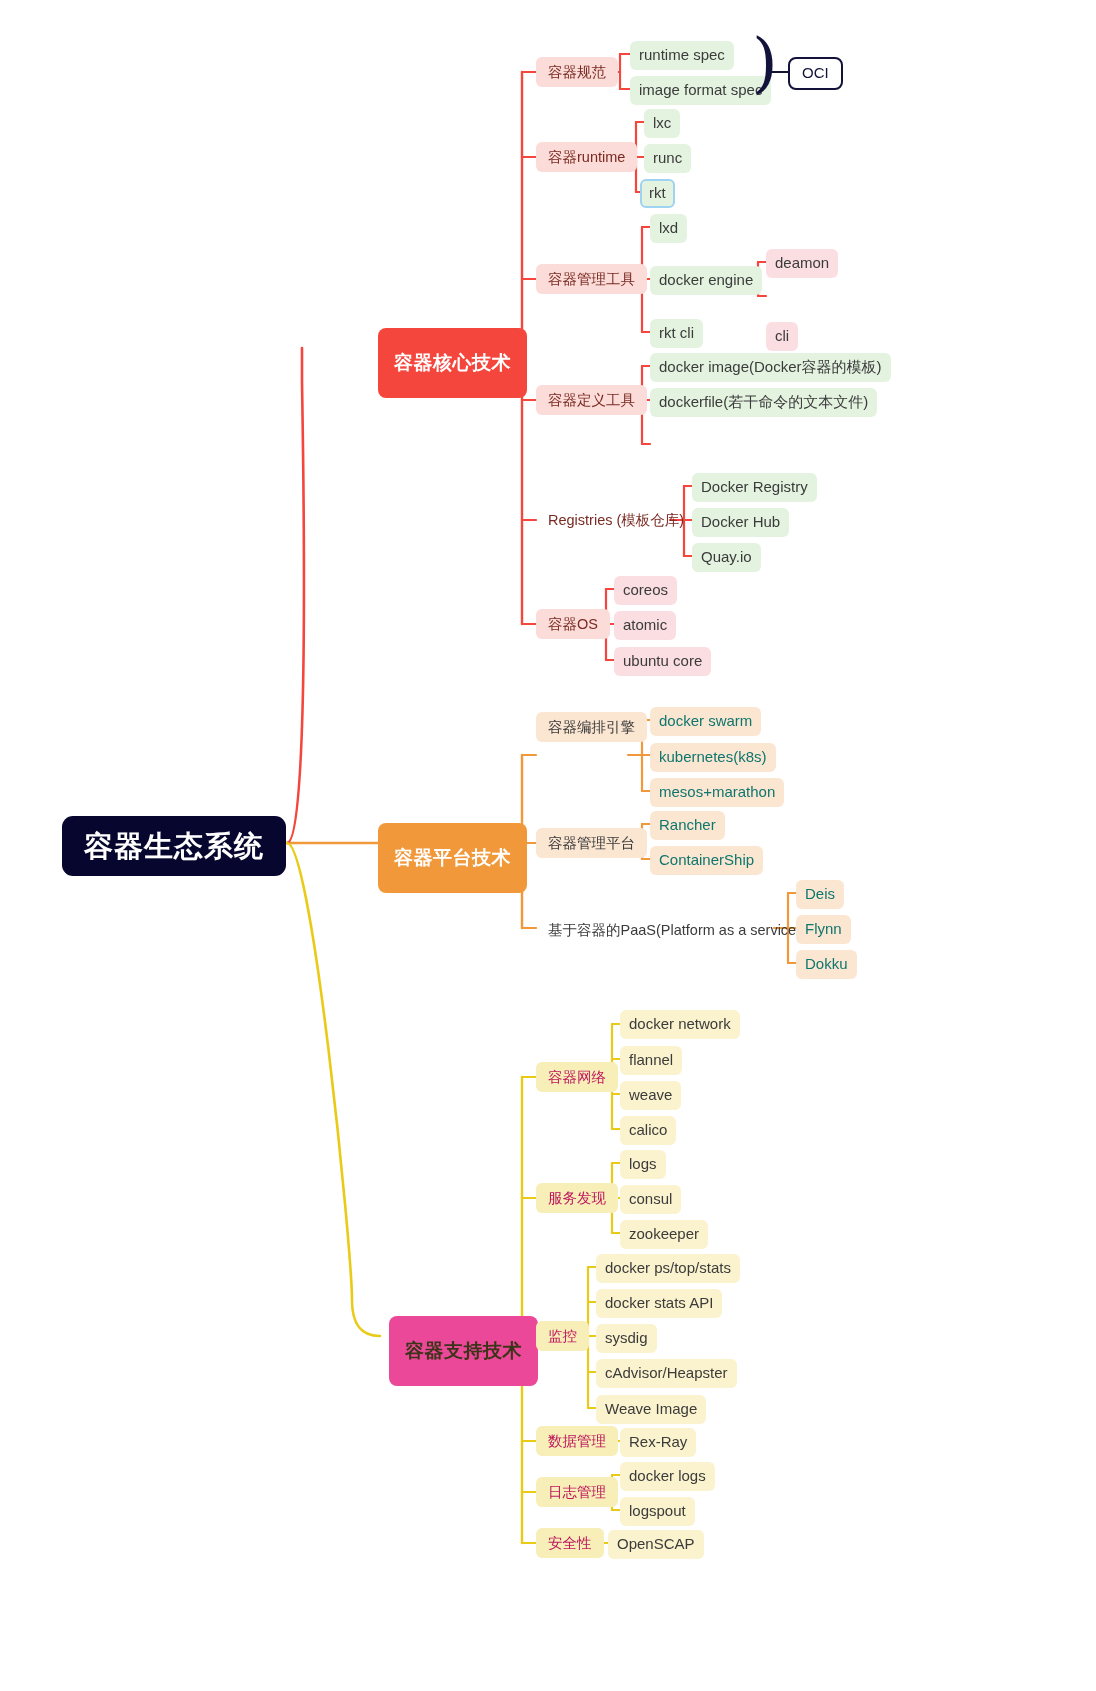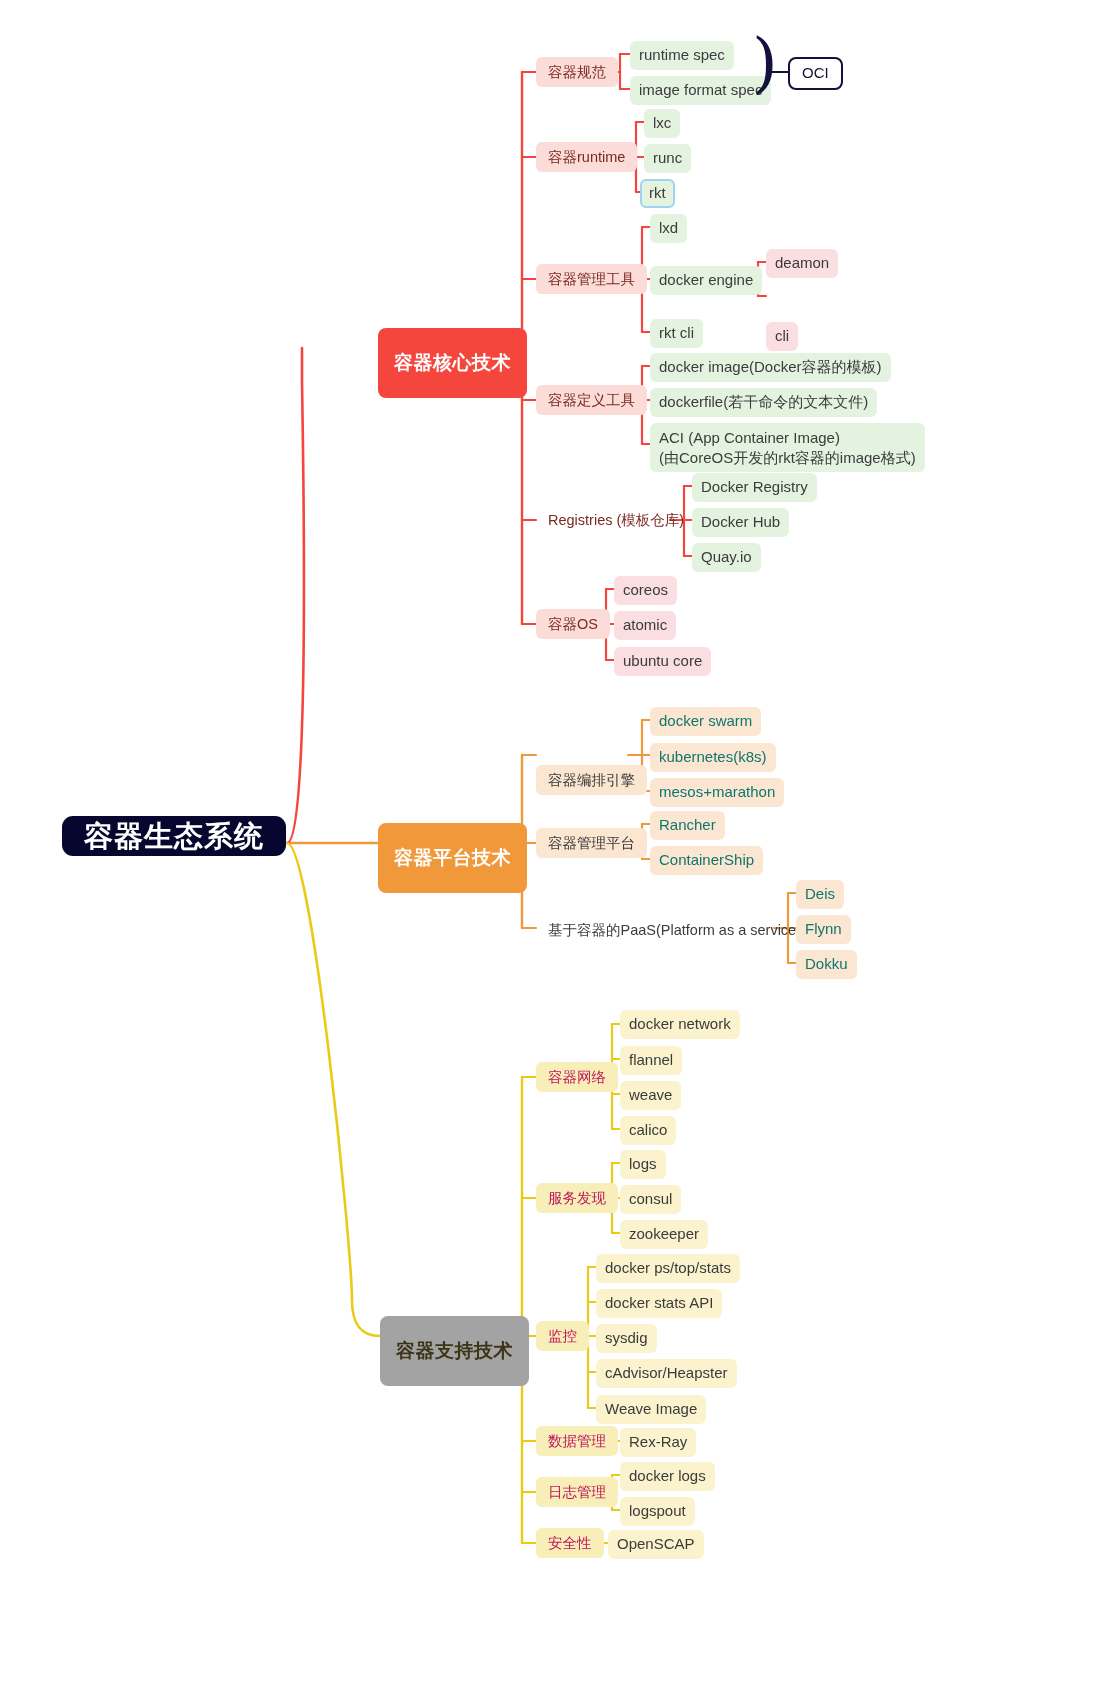--- a/index.html
+++ b/index.html
@@ -7,28 +7,28 @@
        font-family:"Liberation Sans","DejaVu Sans",sans-serif;
        -webkit-font-smoothing:antialiased;}
   #canvas{position:absolute;inset:0;width:1096px;height:1691px;}
   svg.links{position:absolute;left:0;top:0;width:1096px;height:1691px;pointer-events:none;}
 
   .node{position:absolute;box-sizing:border-box;border-radius:7px;
         white-space:pre;line-height:1.25;}
 
   
   .n-root{background:#06062e;color:#ffffff;font-size:29px;font-weight:bold;
-          border-radius:11px;padding:2px 22px;letter-spacing:1px;}
+          border-radius:11px;padding:12px 22px;letter-spacing:1px;}
 
   
   .n-l1{color:#ffffff;font-size:19px;font-weight:bold;border-radius:8px;
         padding:23px 16px;letter-spacing:.5px;}
   .n-l1.red{background:#f4463c;}
   .n-l1.orange{background:#f0983a;}
-  .n-l1.yellow{background:#a3a3a3;color:#3c3418;}
+  .n-l1.yellow{background:#ec4899;color:#3c3418;margin-left:9px;}
 
   
   .n-l2{font-size:14.5px;padding:6px 12px;border-radius:6px;}
   .n-l2.red{background:#fbdcd8;color:#7a2a22;}
   .n-l2.orange{background:#fbe6d2;color:#3b3b3b;}
   .n-l2.yellow{background:#f8eeb8;color:#be185d;}
 
   
   .n-l3{font-size:15px;padding:5px 9px;border-radius:6px;}
   .n-l3.green{background:#e4f3e0;color:#3b3b3b;}
@@ -196,32 +196,30 @@
   <div class="node n-l3 green sel" style="left:640px;top:179px;">rkt</div>
 
   <div class="node n-l3 green" style="left:650px;top:214px;">lxd</div>
   <div class="node n-l3 green" style="left:650px;top:266px;">docker engine</div>
   <div class="node n-l3 pink" style="left:766px;top:249px;">deamon</div>
   <div class="node n-l3 pink" style="left:766px;top:284px;margin-top:38px;">cli</div>
   <div class="node n-l3 green" style="left:650px;top:319px;">rkt cli</div>
 
   <div class="node n-l3 green" style="left:650px;top:353px;">docker image(Docker容器的模板)</div>
   <div class="node n-l3 green" style="left:650px;top:388px;">dockerfile(若干命令的文本文件)</div>
-  <div class="node n-l3 green multiline" style="left:650px;top:423px;">ACI (App Container Image)
-(由CoreOS开发的rkt容器的image格式)</div>
 
   <div class="node n-l3 green" style="left:692px;top:473px;">Docker Registry</div>
   <div class="node n-l3 green" style="left:692px;top:508px;">Docker Hub</div>
   <div class="node n-l3 green" style="left:692px;top:543px;">Quay.io</div>
 
   <div class="node n-l3 pink" style="left:614px;top:576px;">coreos</div>
   <div class="node n-l3 pink" style="left:614px;top:611px;">atomic</div>
   <div class="node n-l3 pink" style="left:614px;top:647px;">ubuntu core</div>
 
-  <div class="node n-l2 orange" style="left:536px;top:765px;">容器编排引擎</div>
+  <div class="node n-l2 orange" style="left:536px;top:712px;">容器编排引擎</div>
   <div class="node n-l2 orange" style="left:536px;top:828px;">容器管理平台</div>
   <div class="node n-l2 orange" style="left:536px;top:915px;background:transparent;">基于容器的PaaS(Platform as a service)</div>
 
   <div class="node n-l3 orange" style="left:650px;top:707px;">docker swarm</div>
   <div class="node n-l3 orange" style="left:650px;top:743px;">kubernetes(k8s)</div>
   <div class="node n-l3 orange" style="left:650px;top:778px;">mesos+marathon</div>
 
   <div class="node n-l3 orange" style="left:650px;top:811px;">Rancher</div>
   <div class="node n-l3 orange" style="left:650px;top:846px;">ContainerShip</div>
 

